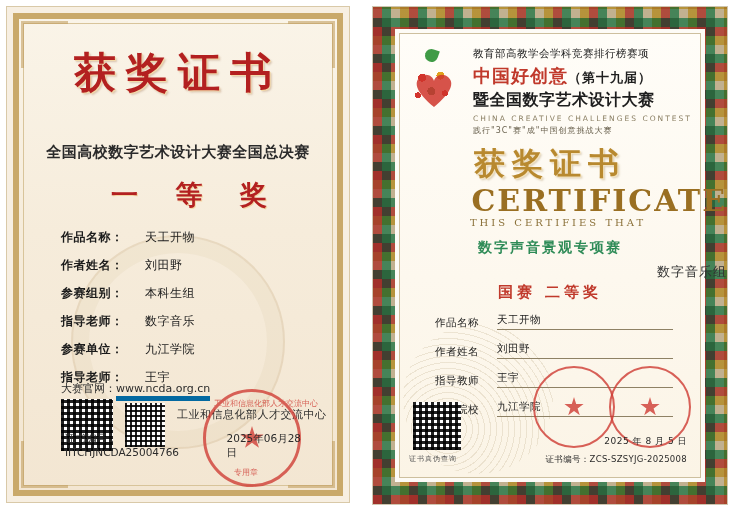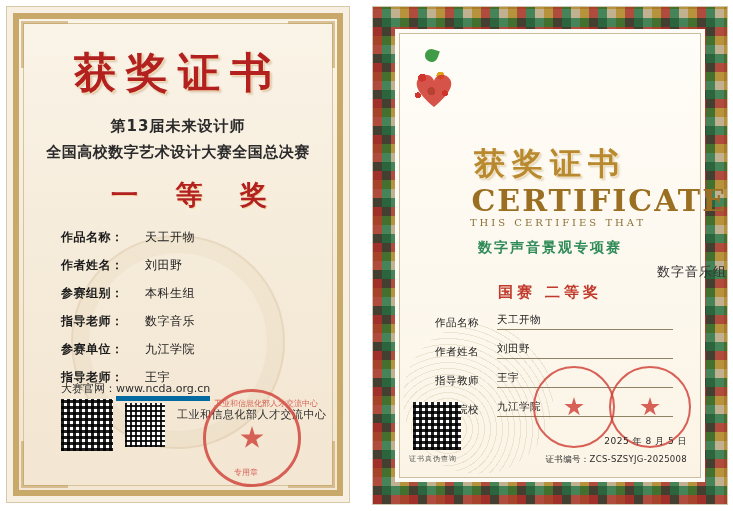--- a/index.html
+++ b/index.html
@@ -258,21 +258,20 @@
   <div class="cert-left">
     <div class="cl-frame-outer"></div>
     <div class="cl-frame-inner"></div>
     <div class="cl-corner tl"></div>
     <div class="cl-corner tr"></div>
     <div class="cl-corner bl"></div>
     <div class="cl-corner br"></div>
     <div class="cl-watermark"></div>
 
     <div class="cl-title">获奖证书</div>
-    <div class="cl-sub1">第13届未来设计师</div>
     <div class="cl-sub2">全国高校数字艺术设计大赛全国总决赛</div>
     <div class="cl-prize">一 等 奖</div>
 
     <div class="cl-fields">
       <div class="cl-row">
         <span class="lbl">作品名称：</span>
         <span class="val">天工开物</span>
       </div>
       <div class="cl-row">
         <span class="lbl">作者姓名：</span>
@@ -304,33 +303,48 @@
     <div class="cl-qr2"></div>
 
     <div class="cl-org">工业和信息化部人才交流中心</div>
     <div class="cl-stamp">
       <div class="cl-stamp-txt">
         <span style="left:8px;top:6px;">工业和信息化部人才交流中心</span>
         <span style="left:28px;bottom:6px;">专用章</span>
       </div>
     </div>
 
+    <div class="cl-bottom">
+      <div>
+        <span>证书编号：</span><span>IITCHJNCDA25004766</span>
+      </div>
+      <div>2025年06月28日</div>
+    </div>
   </div>
 
   <div class="cert-right">
     <div class="cr-mosaic"></div>
     <div class="cr-mosaic-mask"></div>
     <div class="cr-inner-border"></div>
     <div class="cr-guilloche"></div>
 
     <div class="cr-logo">
       <div class="leaf"></div>
       <div class="heart"></div>
     </div>
 
+    <div class="cr-head">
+      <div class="l1">教育部高教学会学科竞赛排行榜赛项</div>
+      <div class="l2">
+        <span>中国好创意</span><span class="paren">（第十九届）</span>
+      </div>
+      <div class="l3">暨全国数字艺术设计大赛</div>
+      <div class="l4">CHINA CREATIVE CHALLENGES CONTEST</div>
+      <div class="l5">践行"3C"赛"成"中国创意挑战大赛</div>
+    </div>
 
     <div class="cr-title-cn">获奖证书</div>
     <div class="cr-title-en">CERTIFICATE</div>
     <div class="cr-certifies">THIS CERTIFIES THAT</div>
     <div class="cr-track">数字声音景观专项赛</div>
     <div class="cr-group">数字音乐组</div>
     <div class="cr-award">国赛  二等奖</div>
 
     <div class="cr-fields">
       <div class="cr-row">

